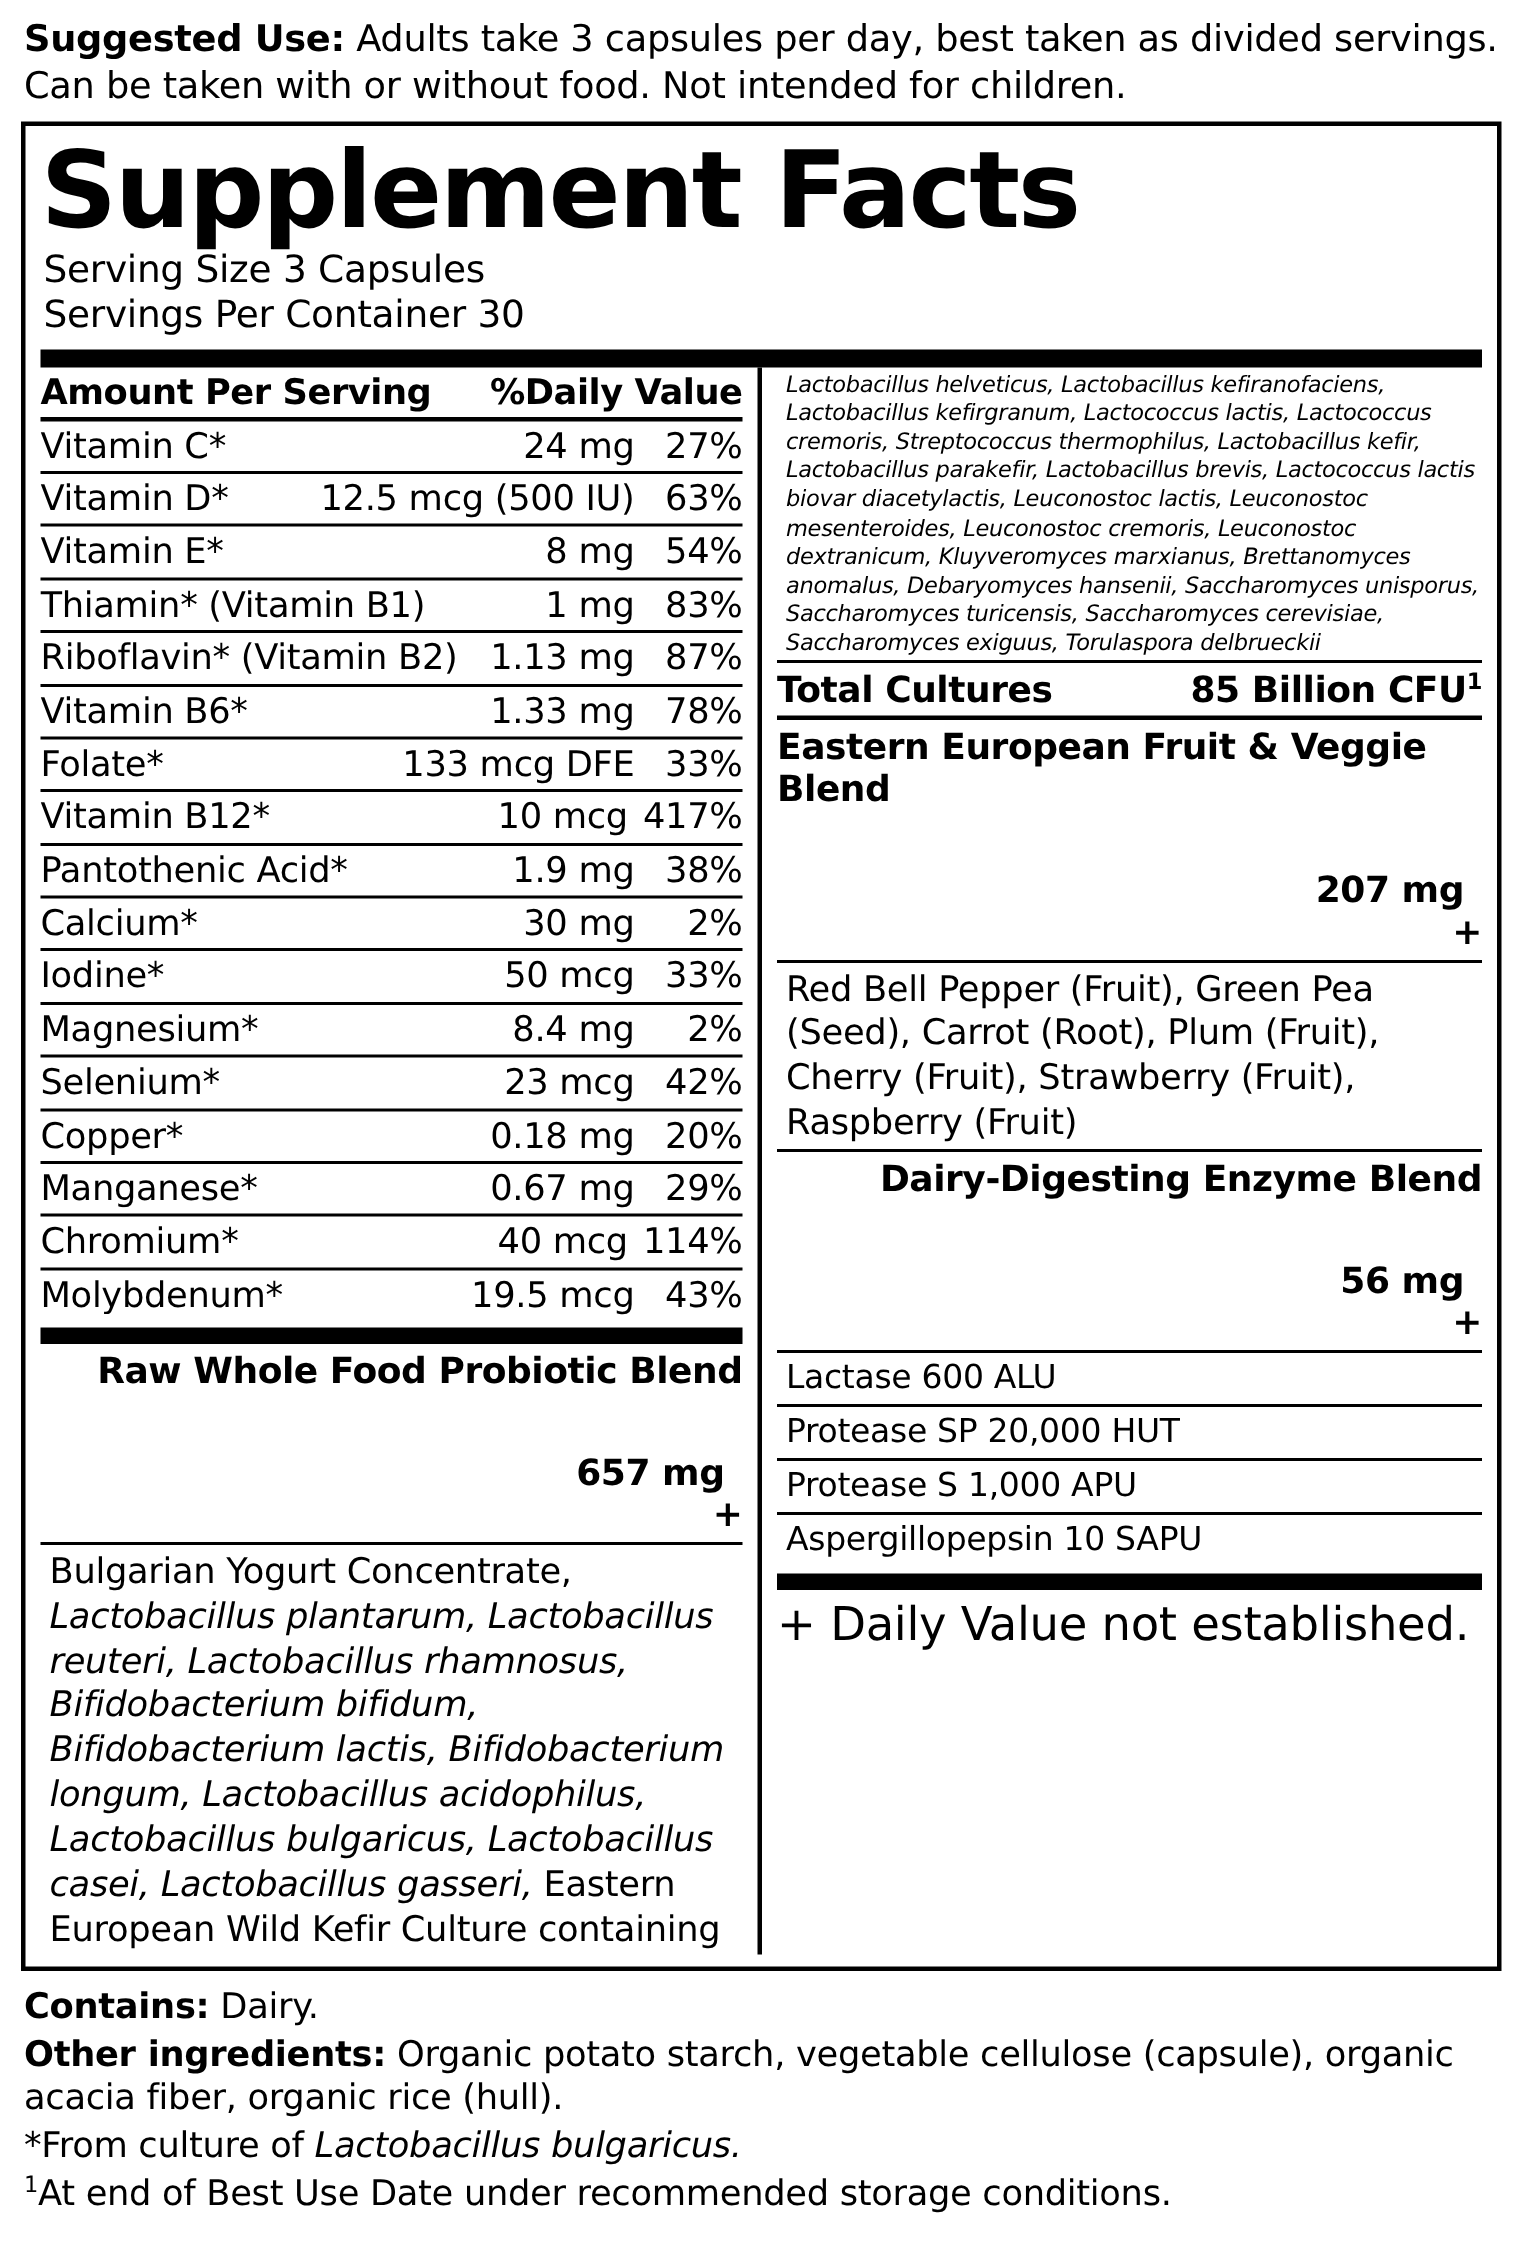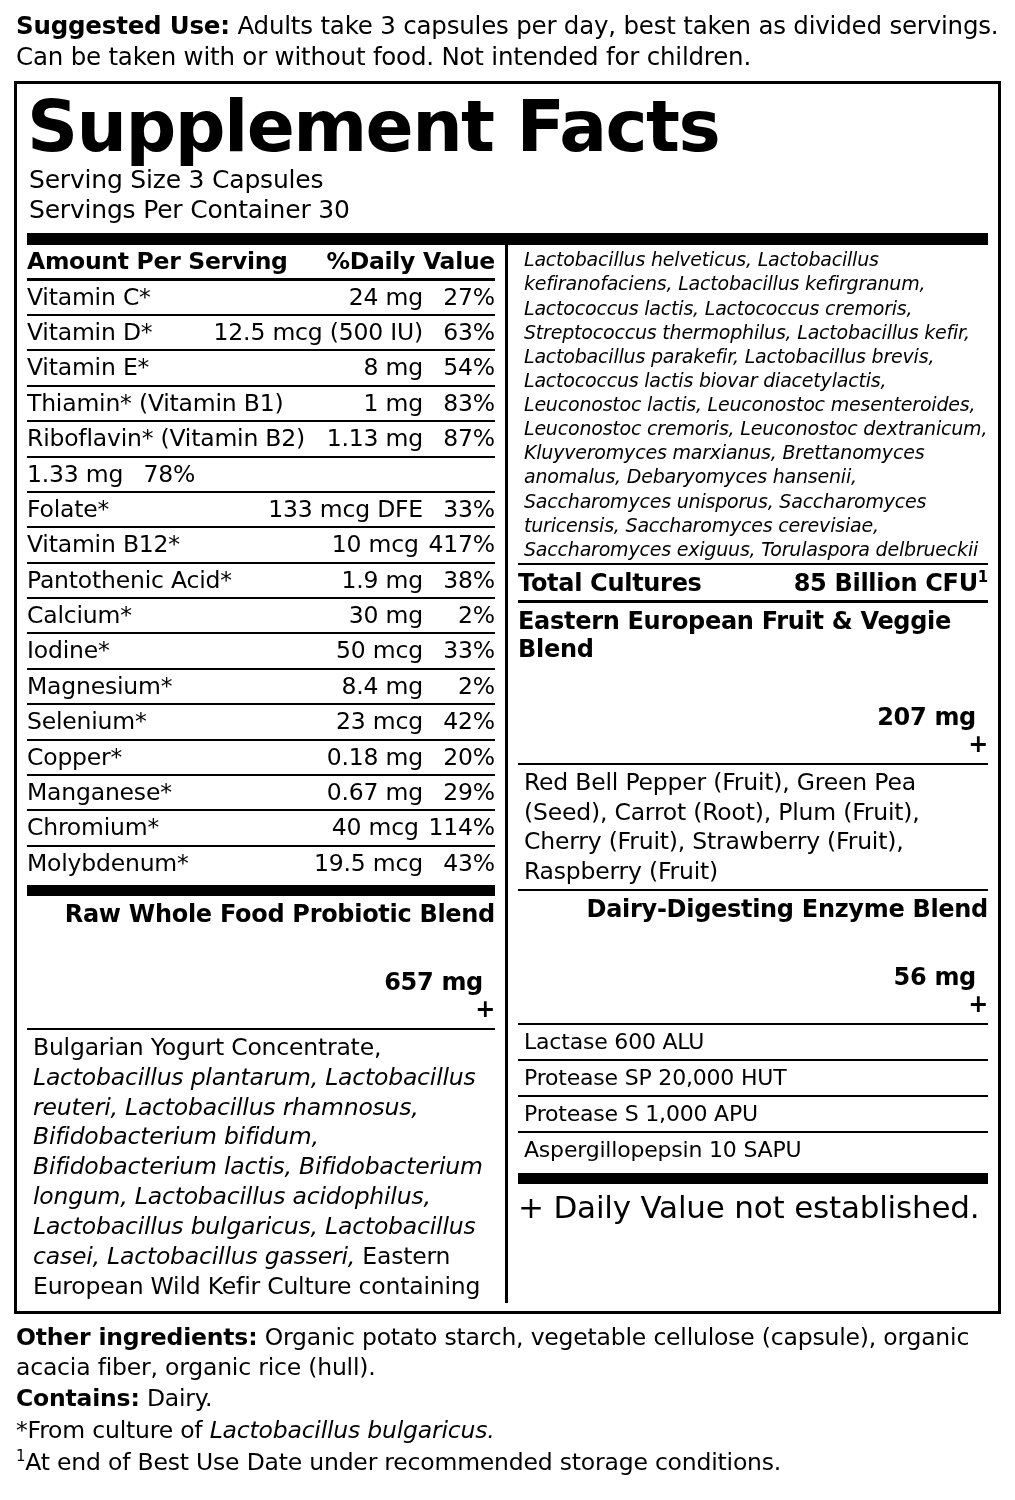--- a/index.html
+++ b/index.html
@@ -156,21 +156,21 @@
 
   .blend-body {
     font-size: 23.5px;
     line-height: 1.27;
     letter-spacing: -0.2px;
     padding: 3px 0 2px 6px;
   }
   .ital { font-style: italic; }
 
   .cultures-list {
-    font-size: 19px;
+    font-size: 15px;
     line-height: 1.27;
     letter-spacing: -0.2px;
     font-style: italic;
     padding: 2px 0 2px 6px;
   }
 
   .total-row {
     display: flex;
     align-items: baseline;
     font-size: 24px;
@@ -258,20 +258,21 @@
           <span class="nm">Thiamin* (Vitamin B1)</span>
           <span class="amt">1 mg</span>
           <span class="dv">83%</span>
         </div>
         <div class="row">
           <span class="nm">Riboflavin* (Vitamin B2)</span>
           <span class="amt">1.13 mg</span>
           <span class="dv">87%</span>
         </div>
         <div class="row">
+          <span class="nm">Vitamin B6*</span>
           <span class="amt">1.33 mg</span>
           <span class="dv">78%</span>
         </div>
         <div class="row">
           <span class="nm">Folate*</span>
           <span class="amt">133 mcg DFE</span>
           <span class="dv">33%</span>
         </div>
         <div class="row">
           <span class="nm">Vitamin B12*</span>
@@ -371,26 +372,26 @@
         <div class="thick-sep"></div>
 
         <div class="footnote">+ Daily Value not established.</div>
 
       </div>
     </div>
   </div>
 
   <div class="bottom">
     <p>
+      <span class="b">Contains:</span>
+      <span>Dairy.</span>
+    </p>
+    <p>
       <span class="b">Other ingredients:</span>
       <span>Organic potato starch, vegetable cellulose (capsule), organic acacia fiber, organic rice (hull).</span>
-    </p>
-    <p>
-      <span class="b">Contains:</span>
-      <span>Dairy.</span>
     </p>
     <p>
       <span>*From culture of </span><span class="ital">Lactobacillus bulgaricus.</span>
     </p>
     <p>
       <sup>1</sup><span>At end of Best Use Date under recommended storage conditions.</span>
     </p>
   </div>
 
 </div>

